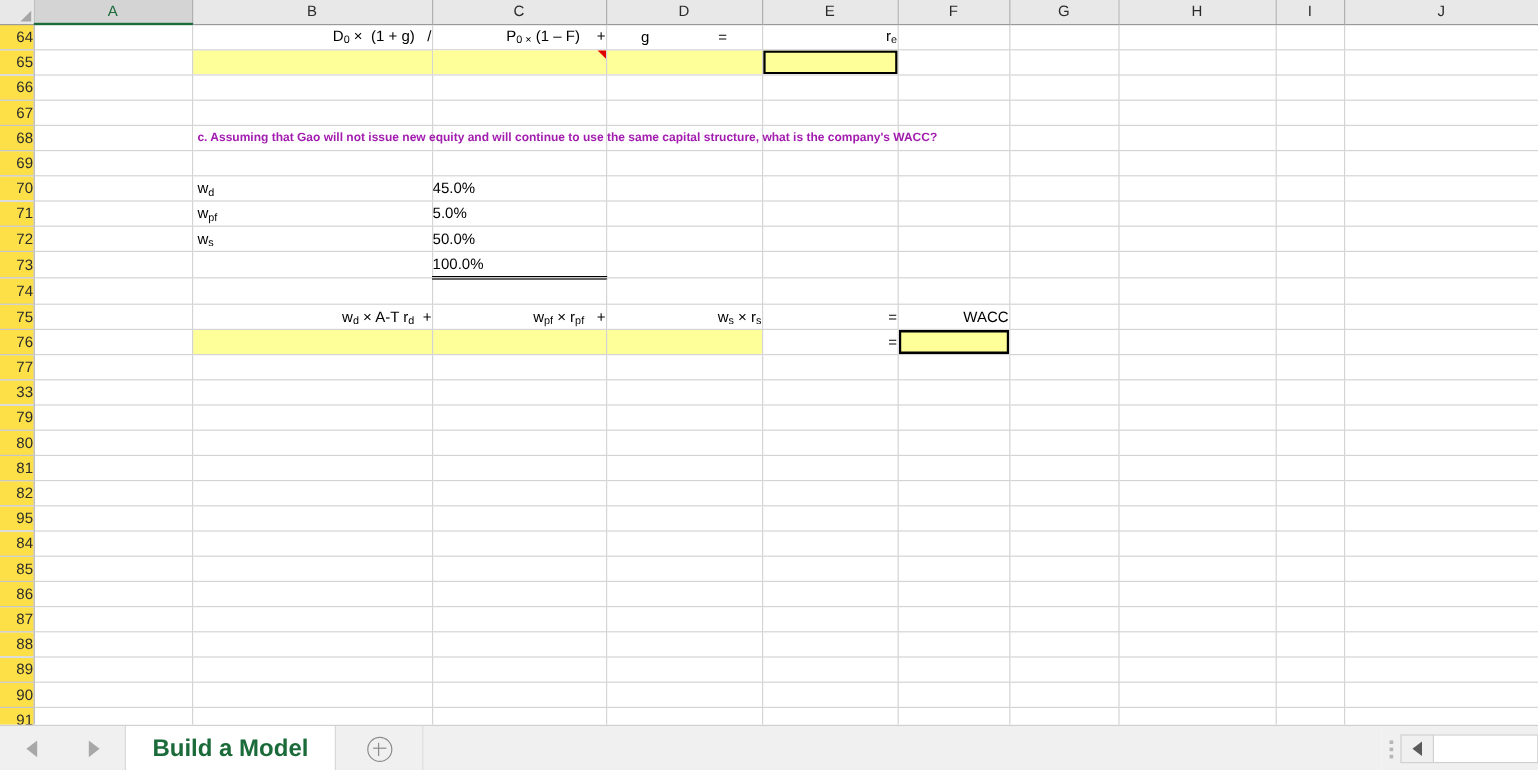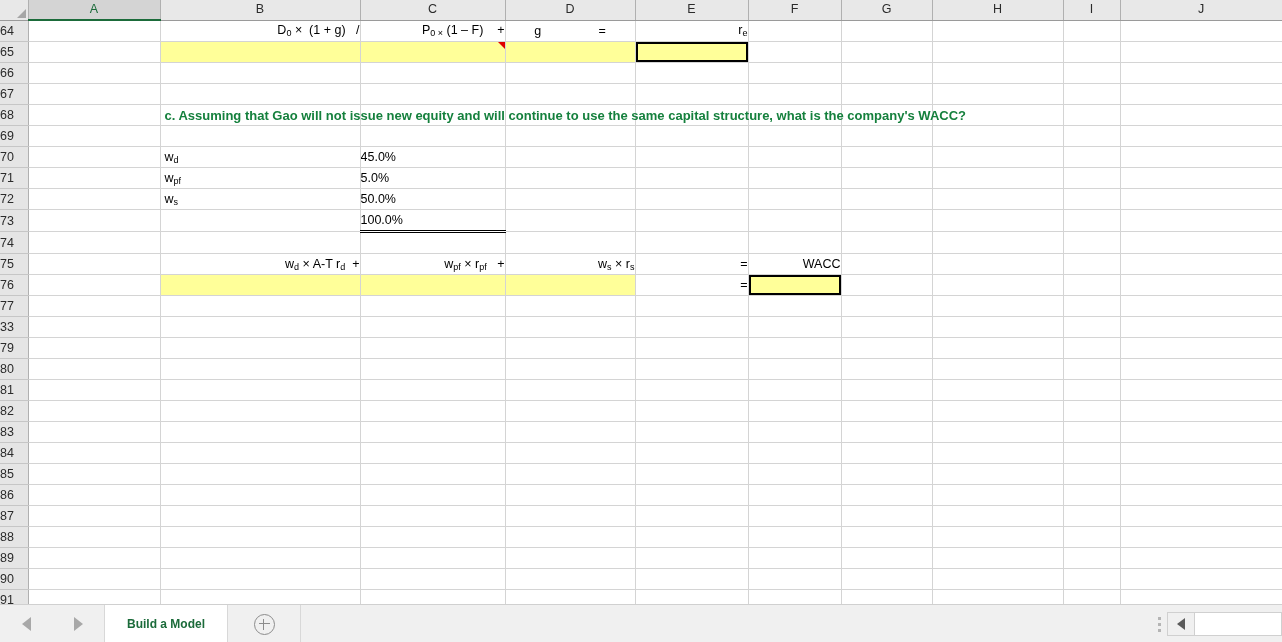--- a/index.html
+++ b/index.html
@@ -72,26 +72,26 @@
     right: 2px;
     bottom: 2px;
     width: 0; height: 0;
     border-left: 9px solid transparent;
     border-bottom: 9px solid #a6a6a6;
   }
 
   
   td.rowhead {
     width: 28px;
-    background: #e5e5e5;
+    background: #fde047;
     border-right: 1px solid #b0b0b0;
     border-bottom: 1px solid #c6c6c6;
     color: #2b2b2b;
     font-size: 12.5px;
-    text-align: left;
+    text-align: right;
   }
 
   
   td.c {
     border-right: 1px solid #d4d4d4;
     border-bottom: 1px solid #d4d4d4;
     height: 20px;
     background: #ffffff;
   }
   td.a-col { background: #ffffff; }
@@ -109,23 +109,23 @@
   .boxed {
     box-shadow: inset 0 0 0 2px #000000;
   }
 
   
   .top-rule  { border-top: 1px solid #000000 !important; }
   .dbl-bot   { border-bottom: 3px double #000000 !important; }
 
   
   .qtext {
-    color: #15803d;
+    color: #a21caf;
     font-weight: bold;
-    font-size: 13px;
+    font-size: 10px;
     white-space: nowrap;
   }
   
   .spill {
     position: relative;
     overflow: visible !important;
   }
   .spill > span {
     position: absolute;
     left: 4px;
@@ -176,21 +176,21 @@
   .navarrow.right { border-left: 9px solid #a8a8a8; }
 
   .sheet-tab {
     height: 38px;
     padding: 0 22px;
     display: flex;
     align-items: center;
     background: #ffffff;
     color: #1b6b3a;
     font-weight: bold;
-    font-size: 12px;
+    font-size: 20px;
     border-right: 1px solid #d8d8d8;
   }
   .add-sheet {
     width: 72px;
     height: 38px;
     background: #f0f0f0;
     display: flex;
     align-items: center;
     justify-content: center;
     border-right: 1px solid #d8d8d8;
@@ -565,21 +565,21 @@
             <td class="c"></td>
             <td class="c"></td>
             <td class="c"></td>
             <td class="c"></td>
             <td class="c"></td>
             <td class="c"></td>
             <td class="c"></td>
             <td class="c"></td>
       </tr>
       <tr>
-        <td class="rowhead">83</td>
+        <td class="rowhead">95</td>
         <td class="c a-col"></td>
             <td class="c"></td>
             <td class="c"></td>
             <td class="c"></td>
             <td class="c"></td>
             <td class="c"></td>
             <td class="c"></td>
             <td class="c"></td>
             <td class="c"></td>
             <td class="c"></td>

